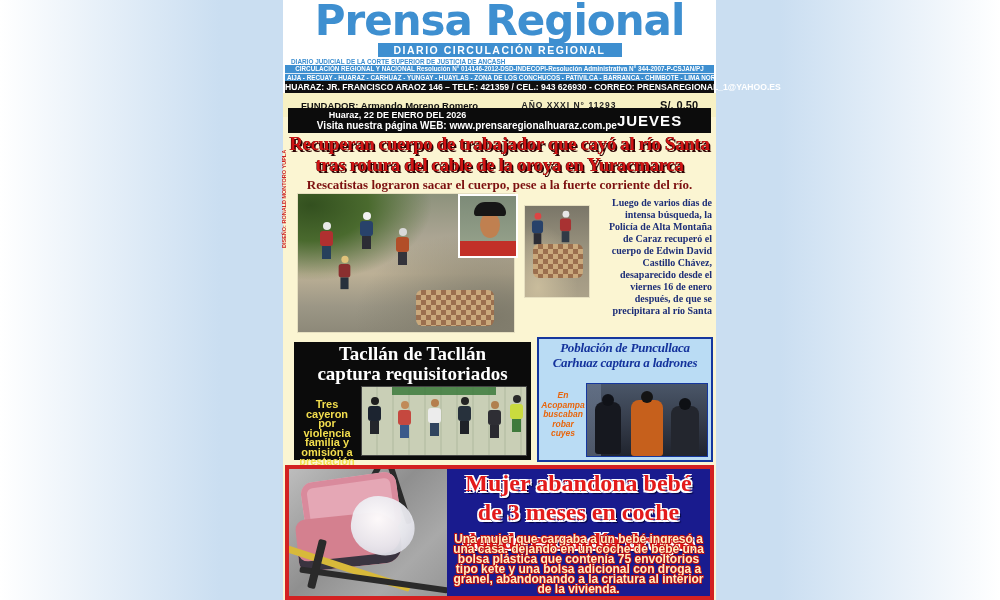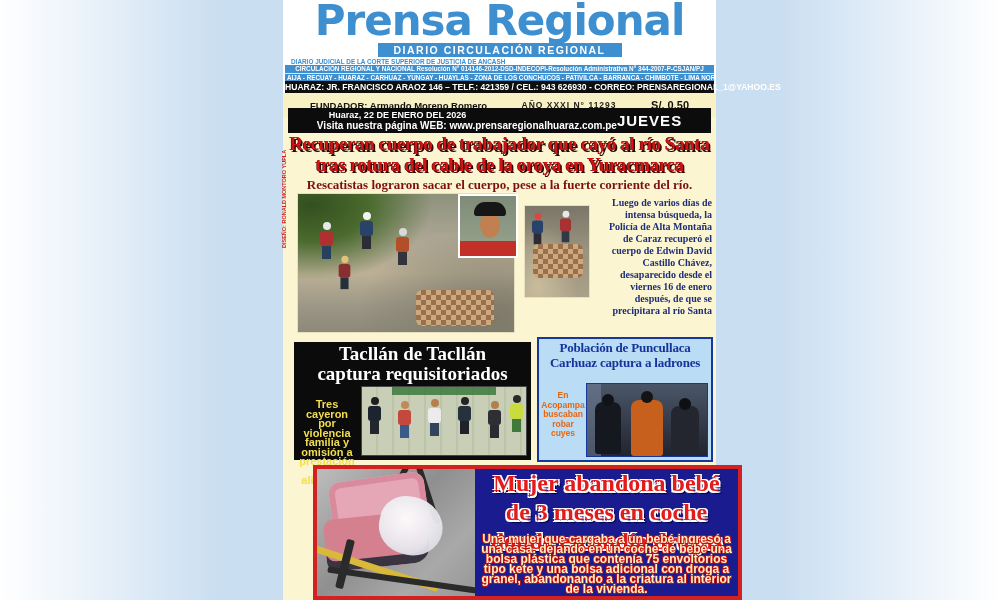--- a/index.html
+++ b/index.html
@@ -19,21 +19,21 @@
   .judicial { position:absolute; top:58px; left:8px; color:#3e8fd0; font-weight:bold; font-size:6.4px; }
   .bluebars { position:absolute; top:65px; left:2px; right:2px; background:#3e8fd0; color:#fff;
     text-align:center; font-weight:bold; }
   .bluebars div { font-size:6.3px; line-height:7.5px; padding:0 2px; white-space:nowrap; overflow:hidden; }
   .bluebars div + div { border-top:1px solid #dce9f5; }
   .addrbar { position:absolute; top:81px; left:2px; right:2px; height:12px; background:#0f0f0f;
     color:#fff; font-size:8.6px; font-weight:bold; line-height:12px; white-space:nowrap; }
 
   
   .founder-row { position:absolute; top:93px; left:0; width:100%; height:24px; background:#f7f1c4;
-    display:flex; align-items:center; justify-content:space-between; padding:0 27px; }
+    display:flex; align-items:center; justify-content:space-between; padding:0 18px; }
   .founder { font-size:9.5px; font-weight:bold; color:#111; }
   .edition { font-size:8.5px; font-weight:bold; color:#222; letter-spacing:1px; }
   .price   { font-size:11px; font-weight:bold; color:#111; }
   .datebar { position:absolute; top:108px; left:5px; right:5px; height:25px; background:#0c0c0c;
     color:#fff; display:flex; align-items:center; justify-content:center; padding:0 14px; }
   .dateline { font-size:9px; font-weight:bold; margin-left:12px; }
   .webline  { font-size:10px; font-weight:bold; }
   .day { font-size:15px; font-weight:bold; letter-spacing:1px; }
 
   
@@ -86,36 +86,36 @@
     font-family:"Liberation Serif", serif; font-weight:bold; font-size:19px; line-height:20px; }
   .tac-note { position:absolute; left:2px; top:58px; width:62px; text-align:center;
     color:#f2de4e; font-weight:bold; font-size:11px; line-height:9.5px; }
   .tac-photo { left:67px; top:44px; width:166px; height:70px; border:1px solid #444;
     background:
       repeating-linear-gradient(90deg,#c9cfb6 0 14px,#bcc4aa 14px 16px),
       linear-gradient(180deg,#ccd2ba,#b9c1a6); }
   .tac-banner { position:absolute; left:18%; top:0; width:64%; height:8px; background:#3c7a3c; opacity:.85; }
 
   .box-punc { position:absolute; left:254px; top:337px; width:176px; height:125px;
-    background:#badcf4; border:2px solid #15379e; }
+    background:#badcf4; border:2px solid #15379e;font-style:italic; }
   .punc-headline { position:absolute; top:2px; width:100%; text-align:center; color:#14339c;
     font-family:"Liberation Serif", serif; font-weight:bold; font-size:13px; line-height:14.5px;
     letter-spacing:-0.2px; }
   .punc-note { position:absolute; left:1px; top:52px; width:46px; text-align:center;
     color:#e8660d; font-weight:bold; font-size:8.5px; line-height:9.5px; }
   .punc-photo { left:47px; top:44px; width:122px; height:74px; border:1px solid #15379e;
     background:
       linear-gradient(90deg, rgba(120,135,160,.5) 0 14px, rgba(0,0,0,0) 14px),
       linear-gradient(180deg,#4a5668 0%,#343b49 55%,#20242e 100%); }
   .hood { position:absolute; border-radius:8px 8px 3px 3px; }
   .hood-head { position:absolute; width:12px; height:12px; border-radius:50%; }
 
   
   .box-baby { position:absolute; left:2px; top:465px; width:429px; height:135px;
-    border:4px solid #d32121; background:#191b8e; display:flex;margin-left:28px; }
+    border:4px solid #d32121; background:#191b8e; display:flex; }
   .baby-photo { position:relative; width:158px; height:100%;
     background:linear-gradient(135deg,#bdbdbd 0%,#8f8f8f 45%,#a9a9a9 75%,#969696 100%);
     overflow:hidden; }
   .stroller-back { position:absolute; left:14px; top:8px; width:96px; height:58px;
     background:#e5a7b5; border-radius:12px; transform:rotate(-8deg);
     box-shadow:inset 0 0 0 6px #d98a9c; }
   .stroller-seat { position:absolute; left:8px; top:46px; width:104px; height:52px;
     background:#d4808f; border-radius:10px 28px 18px 10px; transform:rotate(-6deg);
     box-shadow:inset 0 -10px 0 #3a3440; }
   .plastic-bag { position:absolute; left:62px; top:28px; width:64px; height:58px;

